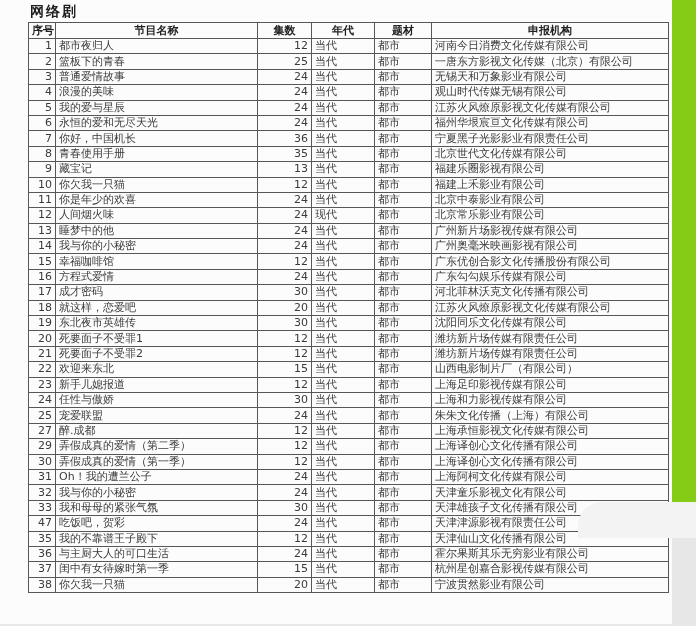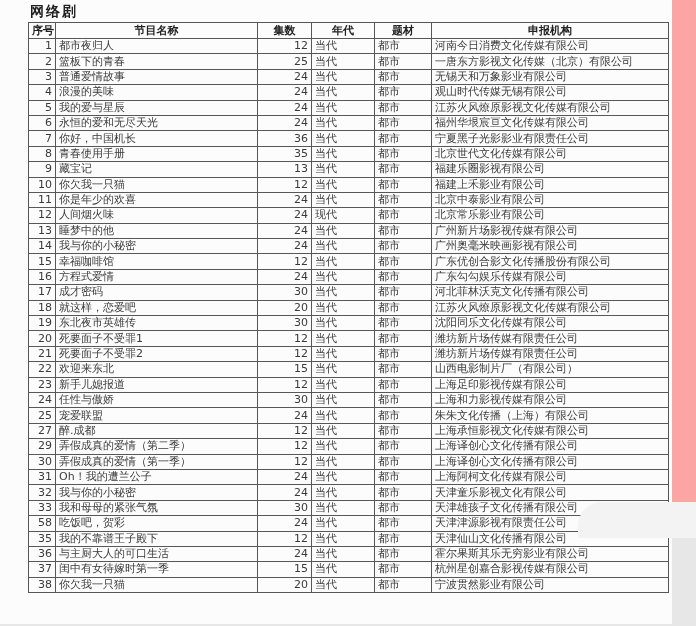--- a/index.html
+++ b/index.html
@@ -1,21 +1,21 @@
 <!DOCTYPE html>
 <html><head>
 <meta charset="utf-8">
 <style>
   html,body{margin:0;padding:0;}
   body{
     width:696px;height:626px;overflow:hidden;
     background:#e7e7e7;
     font-family:"DejaVu Sans","Liberation Sans",sans-serif;
   }
-  .page{position:relative;width:696px;height:538px;background:#fca5a5;}
+  .page{position:relative;width:696px;height:538px;background:#84cc16;}
   .sheet{
     position:absolute;left:0;top:0;width:672px;height:624px;
     background:#fcfcfc;
   }
   .doc-title{
     position:absolute;left:30px;top:3px;
     font-size:14px;font-weight:bold;color:#1f1f1f;letter-spacing:2px;
   }
   table.grid{
     position:absolute;left:28px;top:22px;
@@ -309,21 +309,21 @@
         </tr>
         <tr>
           <td class="num">33</td>
           <td>我和母母的紧张气氛</td>
           <td class="num">30</td>
           <td>当代</td>
           <td>都市</td>
           <td>天津雄孩子文化传播有限公司</td>
         </tr>
         <tr>
-          <td class="num">58</td>
+          <td class="num">47</td>
           <td>吃饭吧，贺彩</td>
           <td class="num">24</td>
           <td>当代</td>
           <td>都市</td>
           <td>天津津源影视有限责任公司</td>
         </tr>
         <tr>
           <td class="num">35</td>
           <td>我的不靠谱王子殿下</td>
           <td class="num">12</td>

